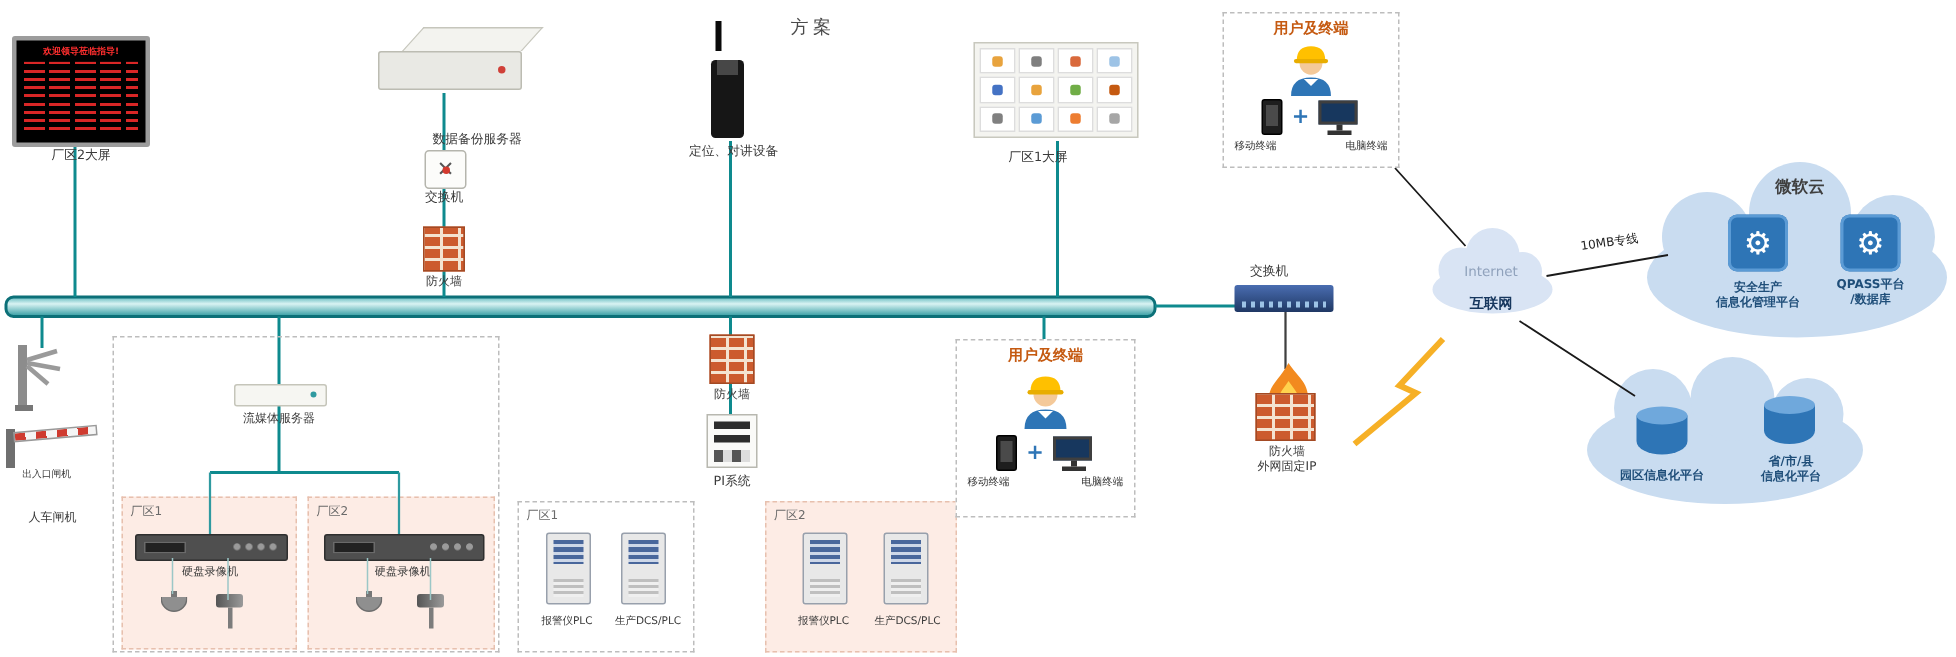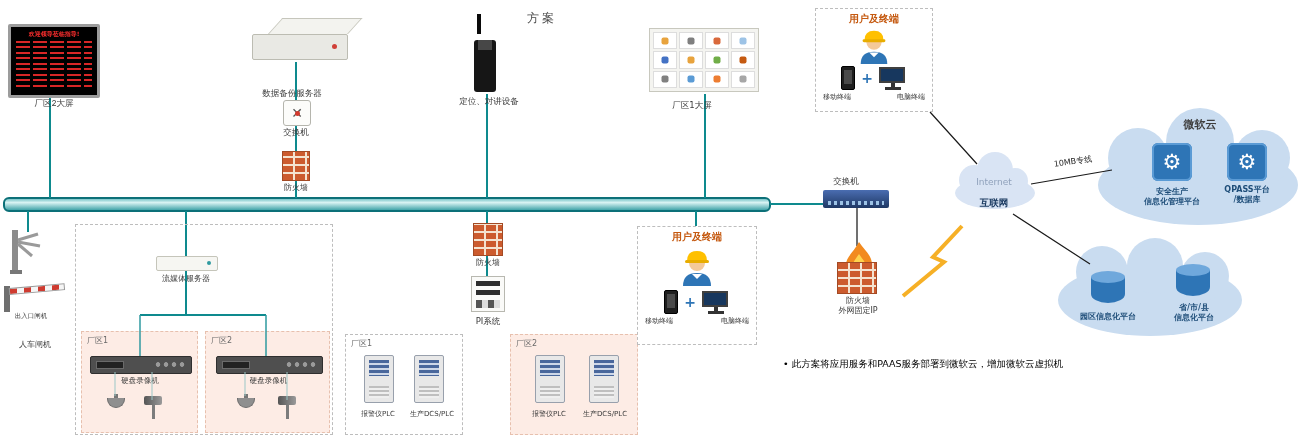--- a/index.html
+++ b/index.html
@@ -137,29 +137,29 @@
   </svg>
 
   <div class="abs" style="left:527px;top:10px;font-size:12px;color:#4a4a4a;letter-spacing:3px;">方案</div>
 
   <div class="abs" style="left:8px;top:24px;">
     <div class="led-frame">
       <div class="led-headline">欢迎领导莅临指导!</div>
       <div class="led-lines"></div>
     </div>
   </div>
-  <div class="cap" style="left:8px;top:99px;width:92px;font-family:Liberation Mono, monospace;">厂区2大屏</div>
+  <div class="cap" style="left:8px;top:99px;width:92px;">厂区2大屏</div>
 
   <div class="abs" style="left:252px;top:18px;">
     <div class="server-top"></div>
     <div class="server-front">
         <span class="server-led"></span>
       </div>
   </div>
-  <div class="cap" style="left:244px;top:88px;width:96px;">数据备份服务器</div>
+  <div class="cap" style="left:270px;top:88px;width:96px;">数据备份服务器</div>
 
   <div class="xswitch" style="left:283px;top:100px;">
     <span class="x-glyph">✕</span>
   </div>
   <div class="cap" style="left:266px;top:127px;width:60px;">交换机</div>
   <div class="brick" style="left:282px;top:151px;width:28px;height:30px;"></div>
   <div class="cap" style="left:266px;top:183px;width:60px;font-size:8px;">防火墙</div>
 
   <div class="abs" style="left:474px;top:14px;">
     <div class="antenna"></div>
@@ -321,21 +321,20 @@
         <div class="mon-base"></div>
       </div>
     </div>
     <div class="tlabels">
       <span>移动终端</span>
       <span>电脑终端</span>
     </div>
   </div>
 
   <ul class="notes">
-    <li>此方案将应用服务和PAAS服务部署到微软云，增加微软云虚拟机</li>
   </ul>
 
   <svg class="layer" width="1304" height="438">
     <path d="M140,315 V356 M266,315 V356" stroke="#2f9aa0" stroke-width="1.5" fill="none"></path>
     <path d="M115,372 V396 M152,372 V400 M245,372 V396 M287,372 V400" stroke="#9bc7c7" stroke-width="1" fill="none"></path>
   </svg>
 
 </div>
 
 </body></html>

